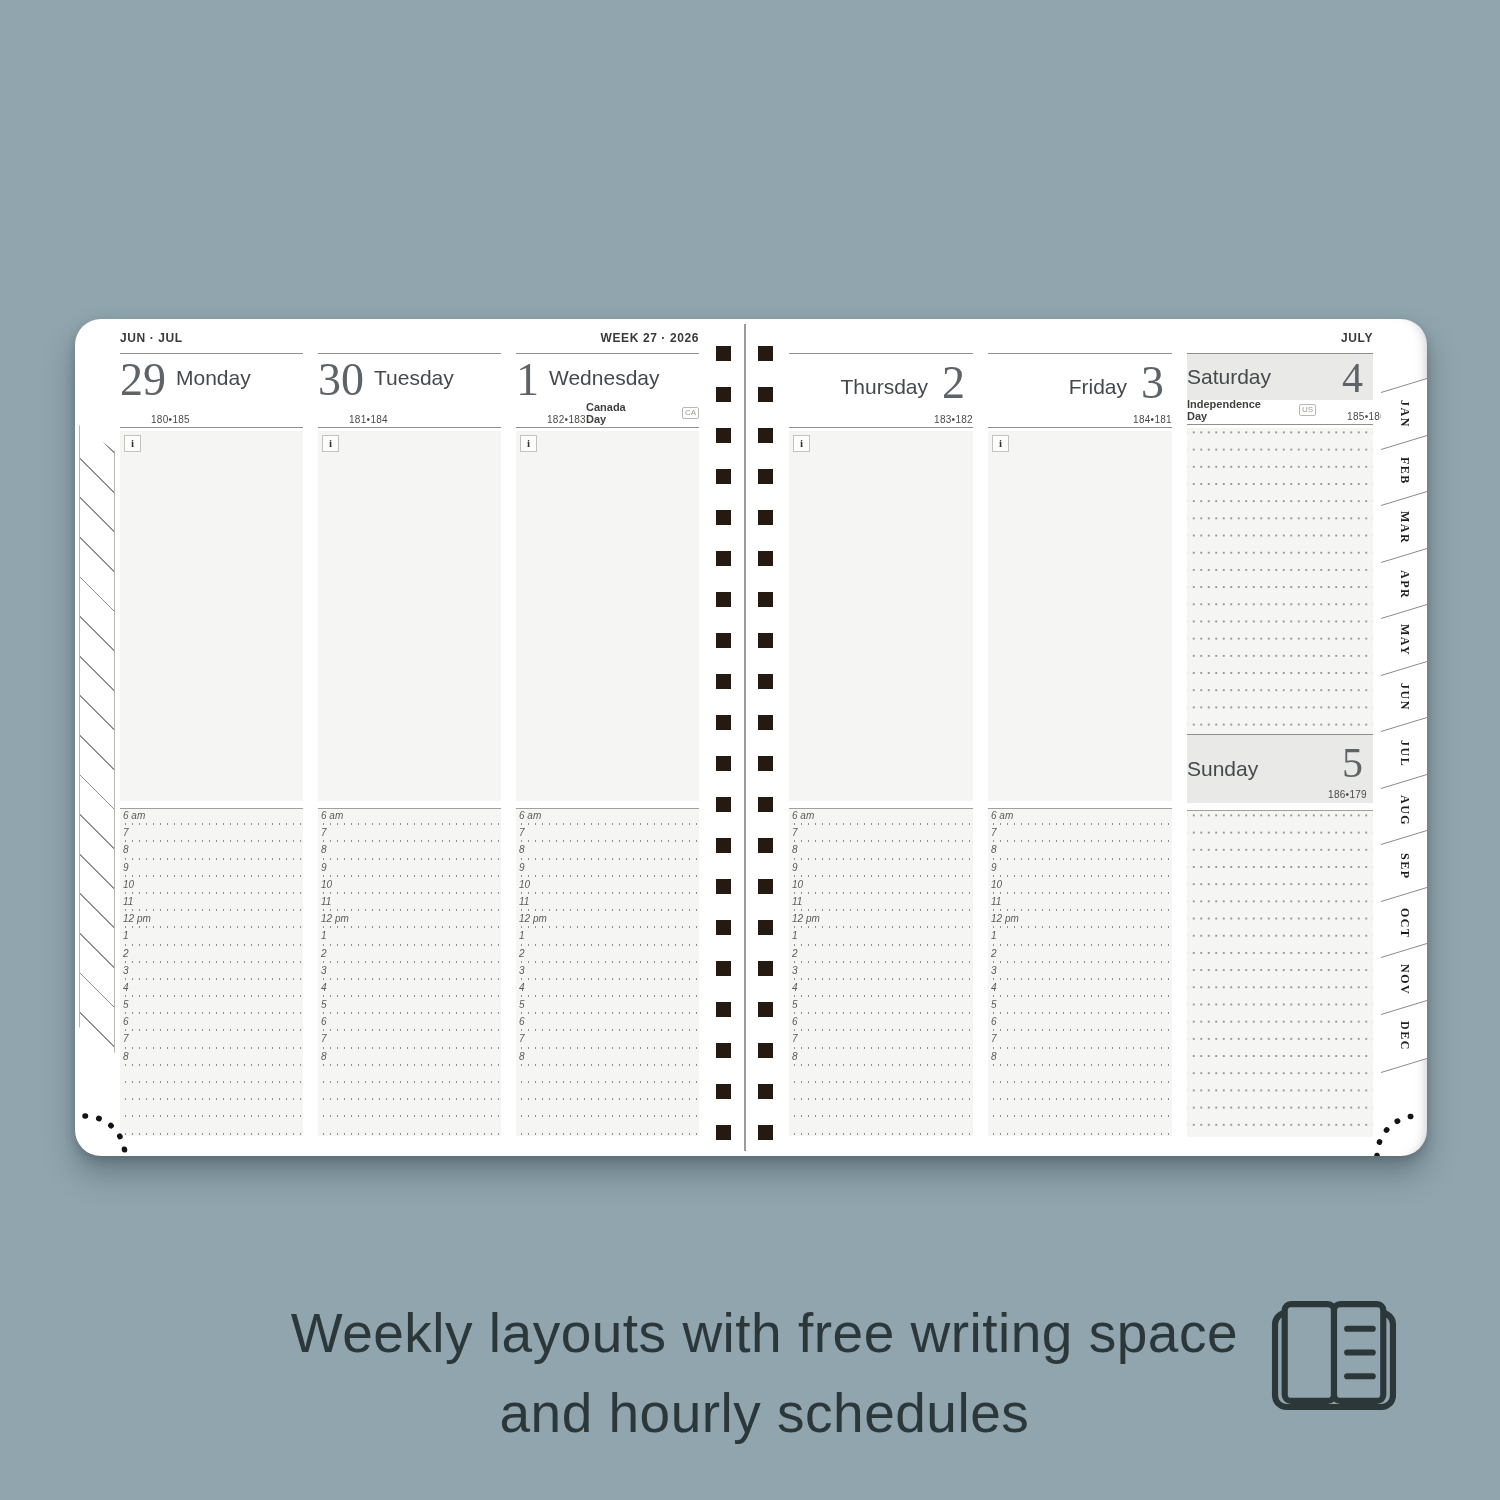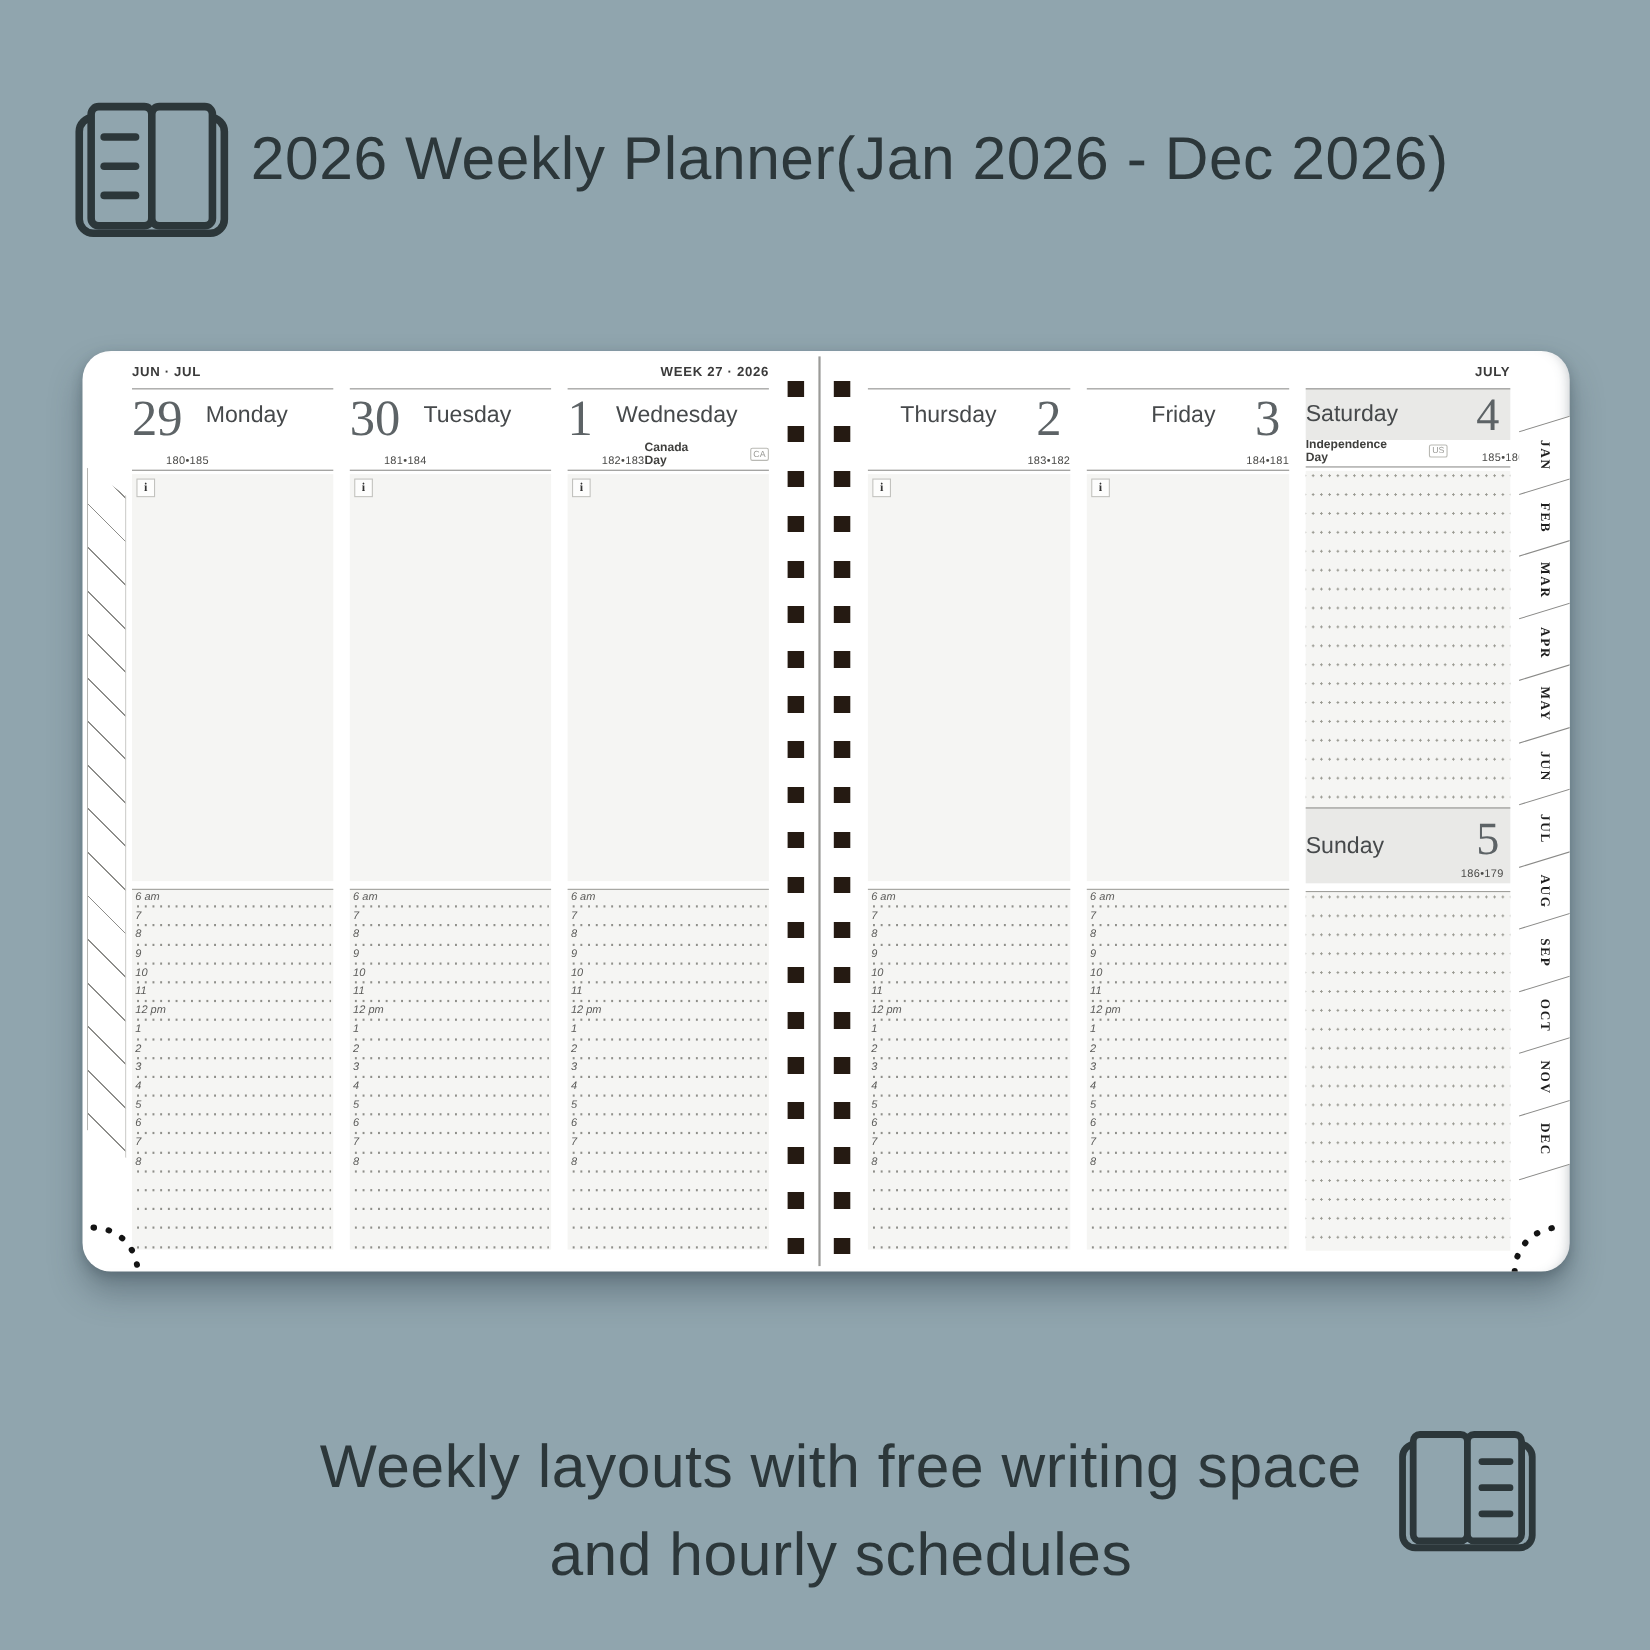--- a/index.html
+++ b/index.html
@@ -50,23 +50,23 @@
   .hatch-strip{
     position:absolute;left:4px;top:106px;width:34px;height:628px;
     background:repeating-linear-gradient(45deg,#8d8d8a 0 1.2px,transparent 1.2px 28px);
     border-left:1px solid #b5b5b2;border-right:1px solid #b5b5b2;
     clip-path:polygon(0 0,100% 26px,100% 100%,0 calc(100% - 26px));
   }
   
   .col{position:absolute;top:34px;}
   .day-head{
     border-top:1.2px solid #8f8f8d;height:51px;
-    display:flex;align-items:flex-start;gap:21px;padding-top:3px;box-sizing:content-box;
-  }
-  .head-right{justify-content:flex-end;gap:36px;padding-right:8px;}
+    display:flex;align-items:flex-start;gap:10px;padding-top:3px;box-sizing:content-box;
+  }
+  .head-right{justify-content:flex-end;gap:14px;padding-right:8px;align-items:center;}
   .day-num{font-family:"Liberation Serif",serif;font-size:46px;line-height:46px;color:#5d6366;}
   .day-name{font-size:21px;color:#46494b;margin-top:9px;}
   .day-sub{
     height:17px;border-bottom:1px solid #8f8f8d;
     display:flex;justify-content:space-between;align-items:flex-end;
     font-size:10px;color:#4a4a48;padding-bottom:2px;box-sizing:content-box;
   }
   .sub-right{justify-content:flex-end;}
   .day-count{letter-spacing:.3px;margin-left:31px;}
   .holiday-wrap{display:flex;align-items:center;gap:3px;}
@@ -126,31 +126,20 @@
     letter-spacing:1.5px;color:#1e1e1e;
   }
   
   .corner-arcs{position:absolute;left:0;top:0;pointer-events:none;}
 </style>
 </head>
 <body>
 
 <div id="canvas">
 
-  <div class="top-header">
-    <svg class="book-icon top" width="148" height="126" viewBox="0 0 150 128" fill="none" stroke="#2c373a" stroke-width="7" stroke-linejoin="round" stroke-linecap="round">
-      <rect x="8" y="15" width="134" height="107" rx="13"></rect>
-      <rect x="19" y="5" width="56" height="110" rx="7" fill="#90a5ae"></rect>
-      <rect x="75" y="5" width="56" height="110" rx="7" fill="#90a5ae"></rect>
-      <line x1="31" y1="33" x2="60" y2="33"></line>
-      <line x1="31" y1="60" x2="60" y2="60"></line>
-      <line x1="31" y1="87" x2="60" y2="87"></line>
-    </svg>
-    <div class="hero-title">2026 Weekly Planner(Jan 2026 - Dec 2026)</div>
-  </div>
 
   <div class="planner">
 
     <div class="hatch-strip"></div>
 
     <div class="page-label lbl-left">JUN · JUL</div>
     <div class="page-label lbl-week">WEEK 27 · 2026</div>
     <div class="page-label lbl-right">JULY</div>
 
     <div class="col" style="left:45px;width:183px">

